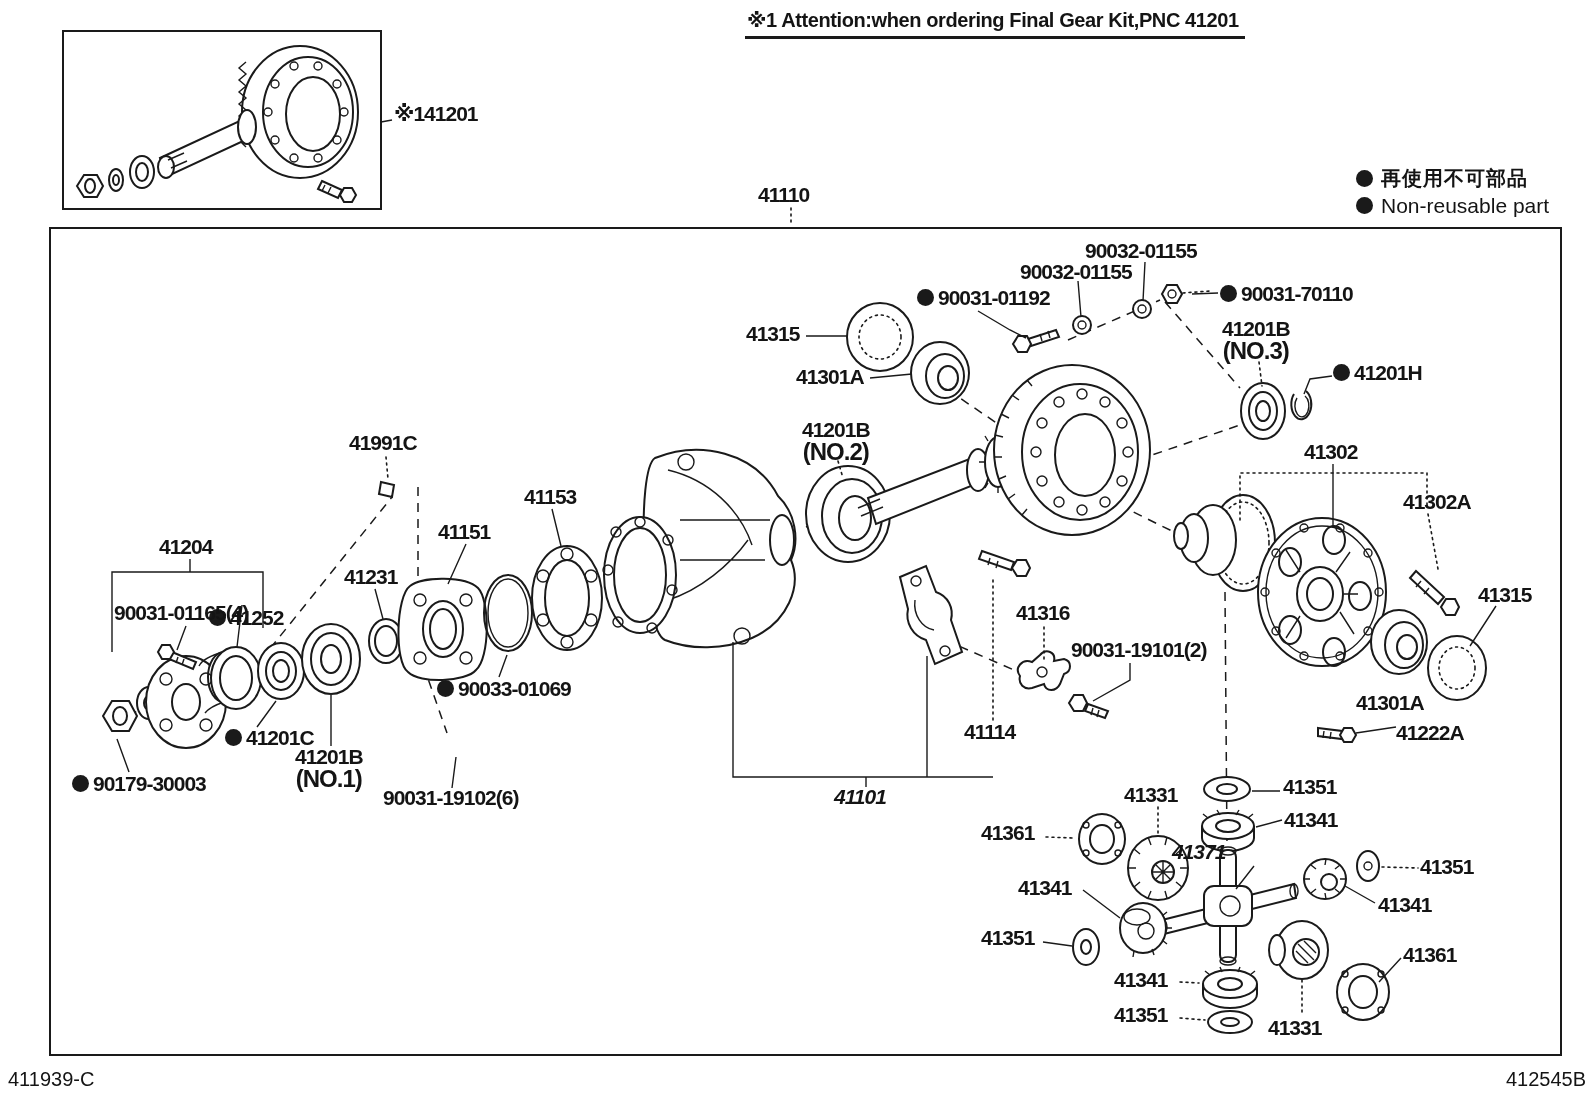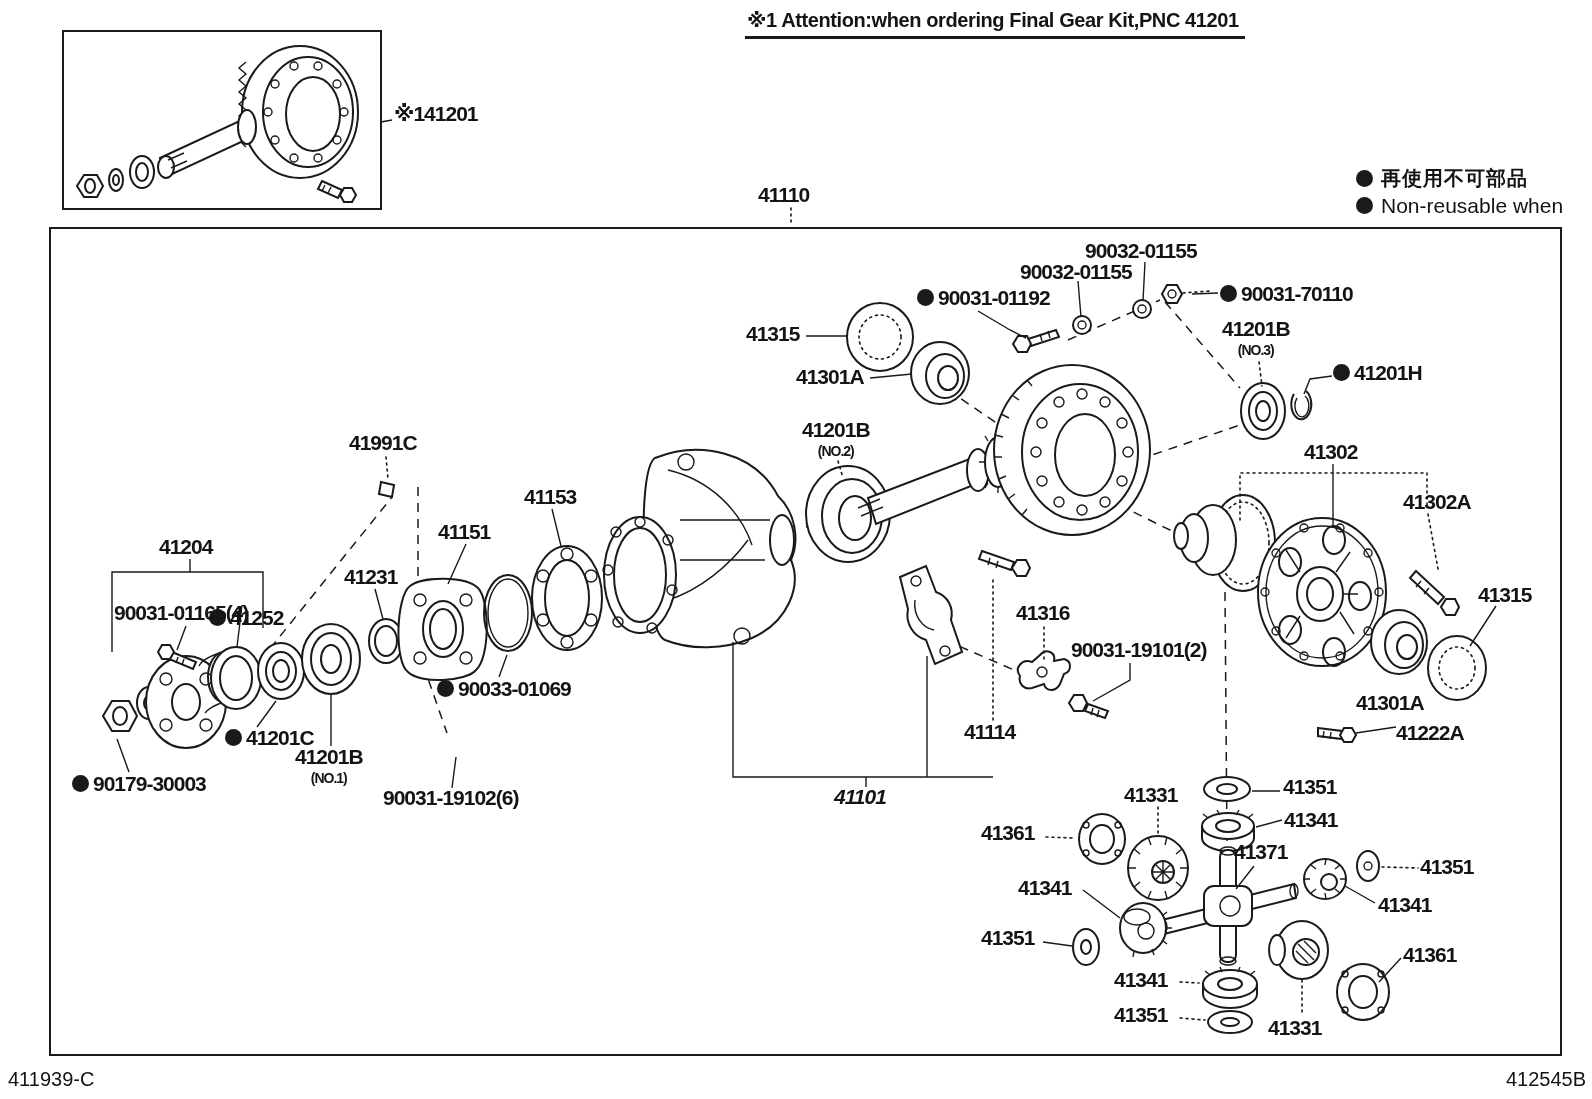--- a/index.html
+++ b/index.html
@@ -26,21 +26,21 @@
   .legend{position:absolute;left:1356px;top:165px;}
   .legend-row{display:flex;align-items:center;gap:8px;height:27px;}
   .ldot{width:17px;height:17px;border-radius:50%;background:#1a1a1a;flex:0 0 auto;}
   .legend-row .jp{font-size:20px;font-weight:700;letter-spacing:1px;}
   .legend-row .en{font-size:21px;font-weight:400;}
   
   .part-label{position:absolute;display:flex;flex-direction:column;align-items:flex-start;
               font-size:21px;font-weight:700;letter-spacing:-1px;line-height:21px;white-space:nowrap;}
   .part-label .row{display:flex;align-items:center;gap:4px;}
   .part-label .dot{width:17px;height:17px;border-radius:50%;background:#1a1a1a;flex:0 0 auto;}
-  .part-label .sub{font-size:14px;letter-spacing:-1px;align-self:center;margin-top:1px;}
+  .part-label .sub{font-size:24px;letter-spacing:-1px;align-self:center;margin-top:1px;}
   
   .footer-left{position:absolute;left:8px;top:1068px;font-size:20px;font-weight:400;}
   .footer-right{position:absolute;right:6px;top:1068px;font-size:20px;font-weight:400;}
 </style>
 </head>
 <body>
 
 <div class="page">
 
   <div class="inset-box"></div>
@@ -357,21 +357,21 @@
     <div class="att-title">※1 Attention:when ordering Final Gear Kit,PNC 41201</div>
   </div>
 
   <div class="legend">
     <div class="legend-row">
       <span class="ldot"></span>
       <span class="jp">再使用不可部品</span>
     </div>
     <div class="legend-row">
       <span class="ldot"></span>
-      <span class="en">Non-reusable when</span>
+      <span class="en">Non-reusable part</span>
     </div>
   </div>
 
   <div id="label-layer">
       <div class="part-label" style="left: 394px; top: 103px;">
         <span class="row">
           <span>※141201</span>
         </span>
       </div>
       <div class="part-label" style="left: 758px; top: 184px;">
@@ -552,21 +552,21 @@
       <div class="part-label" style="left: 1283px; top: 776px;">
         <span class="row">
           <span>41351</span>
         </span>
       </div>
       <div class="part-label" style="left: 1284px; top: 809px;">
         <span class="row">
           <span>41341</span>
         </span>
       </div>
-      <div class="part-label" style="left: 1234px; top: 841px;">
+      <div class="part-label" style="left: 1172px; top: 841px; font-style: italic;">
         <span class="row">
           <span>41371</span>
         </span>
       </div>
       <div class="part-label" style="left: 1420px; top: 856px;">
         <span class="row">
           <span>41351</span>
         </span>
       </div>
       <div class="part-label" style="left: 1378px; top: 894px;">

